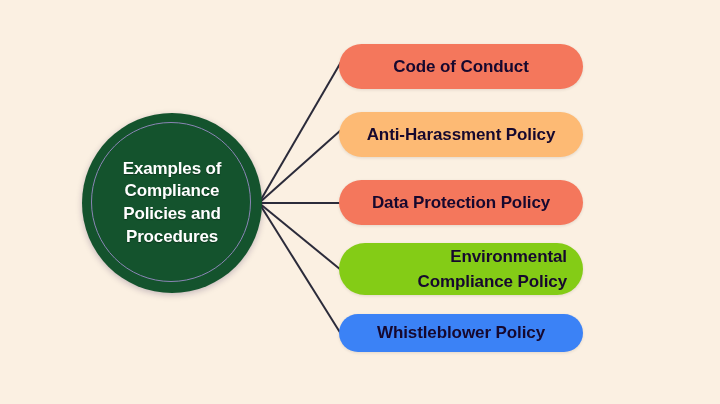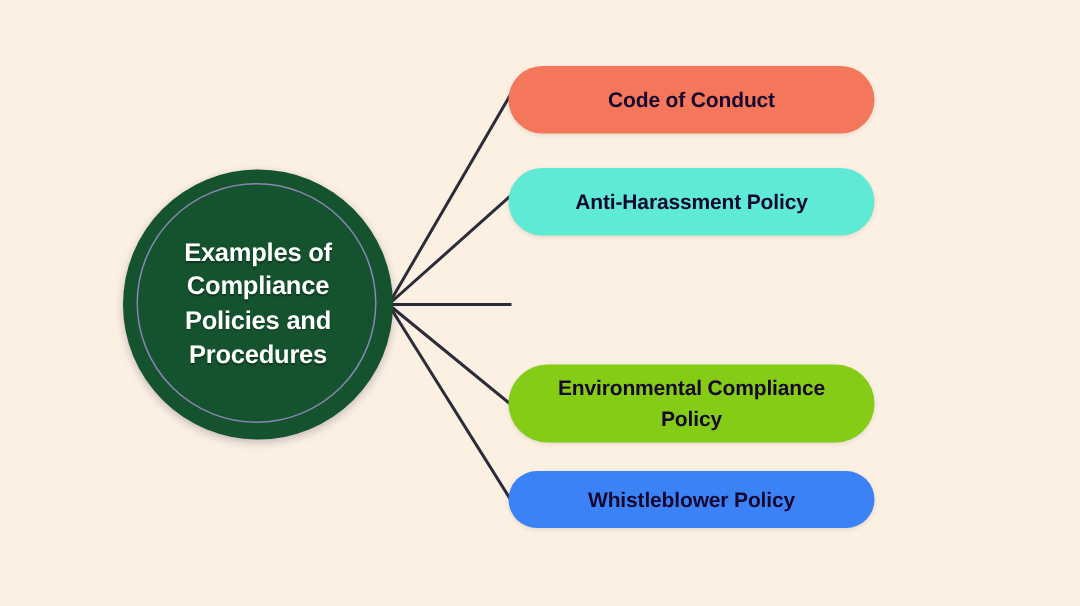--- a/index.html
+++ b/index.html
@@ -69,29 +69,29 @@
     border-radius: 26px;
     display: flex;
     align-items: center;
     justify-content: center;
     box-sizing: border-box;
     z-index: 2;
     box-shadow: 0 1px 3px rgba(60, 40, 30, 0.12);
   }
   .node-label {
     color: #16082E;
-    font-size: 14px;
+    font-size: 17px;
     font-weight: bold;
     line-height: 1.5;
-    text-align: center;
+    text-align: right;
     letter-spacing: -0.1px;
     padding: 0 16px;
   }
   .node-1 { top: 44px;  height: 45px; background: #F4775C; }
-  .node-2 { top: 112px; height: 45px; background: #5eead4; }
+  .node-2 { top: 112px; height: 45px; background: #fdba74; }
   .node-3 { top: 180px; height: 45px; background: #F4775C; }
   .node-4 { top: 243px; height: 52px; background: #84cc16; }
   .node-5 { top: 314px; height: 38px; background: #3b82f6; }
 </style>
 </head>
 <body>
 
 <div id="canvas">
 
   <svg id="connectors" viewBox="0 0 720 404">
@@ -108,20 +108,23 @@
   </div>
 
   <div class="node node-1">
     <div class="node-label">Code of Conduct</div>
   </div>
 
   <div class="node node-2">
     <div class="node-label">Anti-Harassment Policy</div>
   </div>
 
+  <div class="node node-3">
+    <div class="node-label">Data Protection Policy</div>
+  </div>
 
   <div class="node node-4">
     <div class="node-label">Environmental Compliance Policy</div>
   </div>
 
   <div class="node node-5">
     <div class="node-label">Whistleblower Policy</div>
   </div>
 
 </div>

